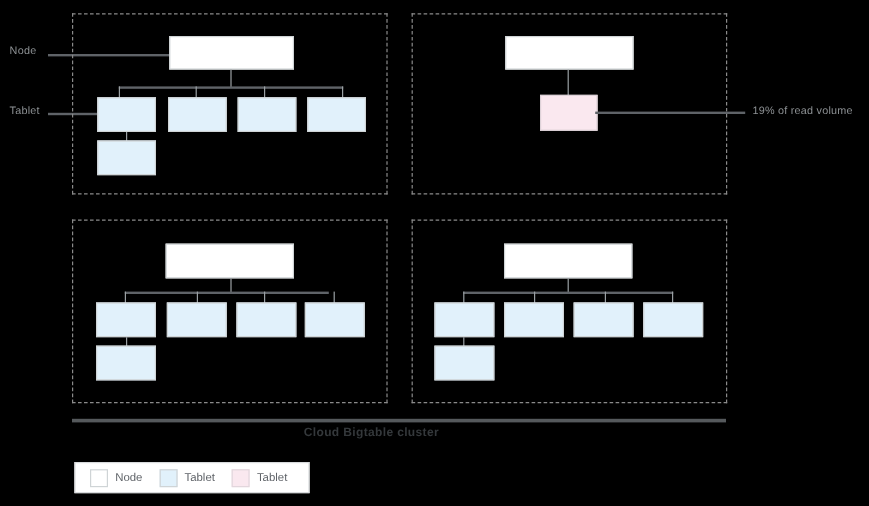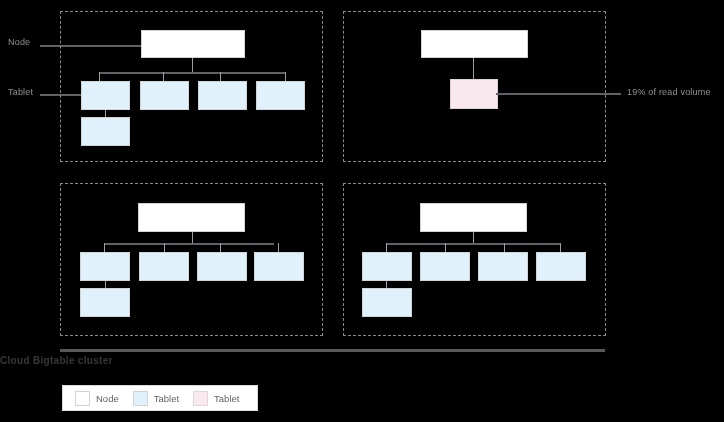--- a/index.html
+++ b/index.html
@@ -73,20 +73,21 @@
     top: 349px;
     width: 545px;
     height: 3px;
     background: #55595c;
   }
   #cluster-caption {
     position: absolute;
     left: 0;
     top: 355px;
     width: 619px;
+    text-align: center;
     font-size: 10px;
     font-weight: bold;
     color: #34383b;
     letter-spacing: 0.3px;
   }
 
   
   #legend {
     position: absolute;
     left: 62px;

